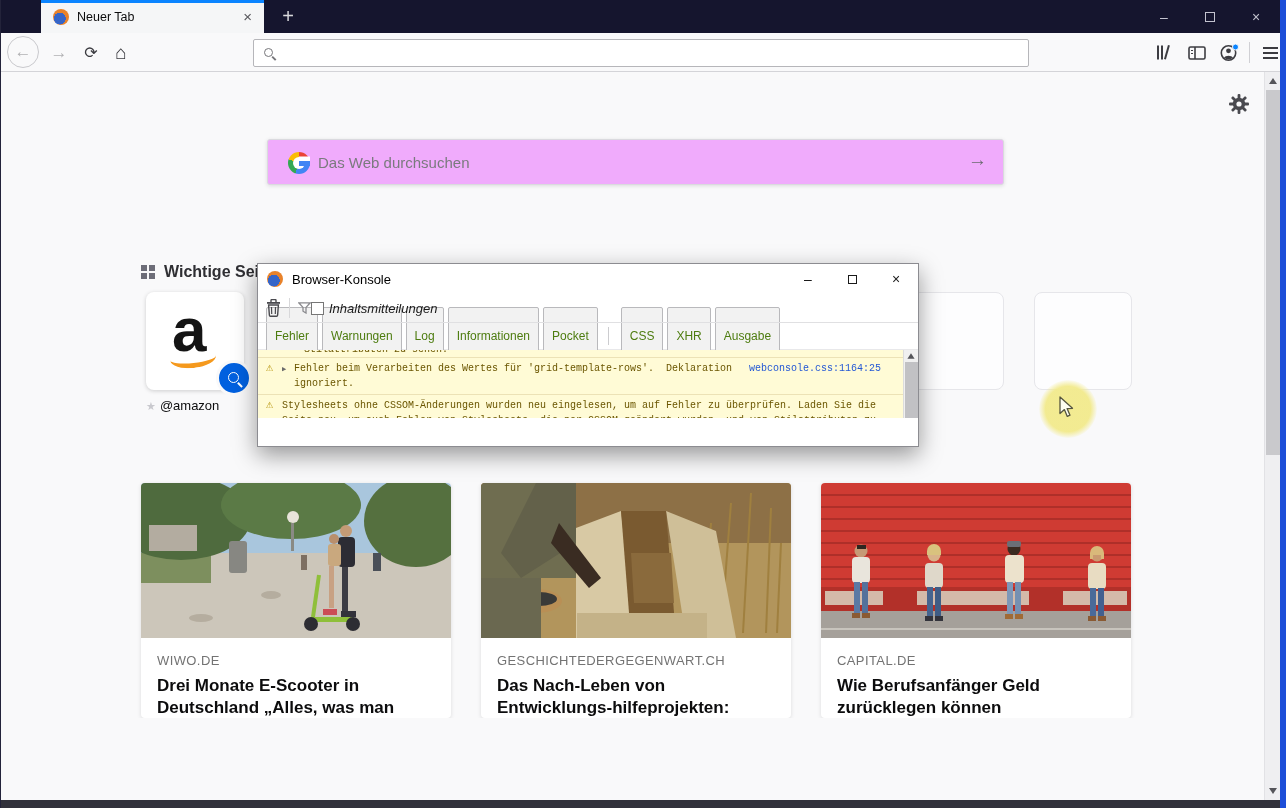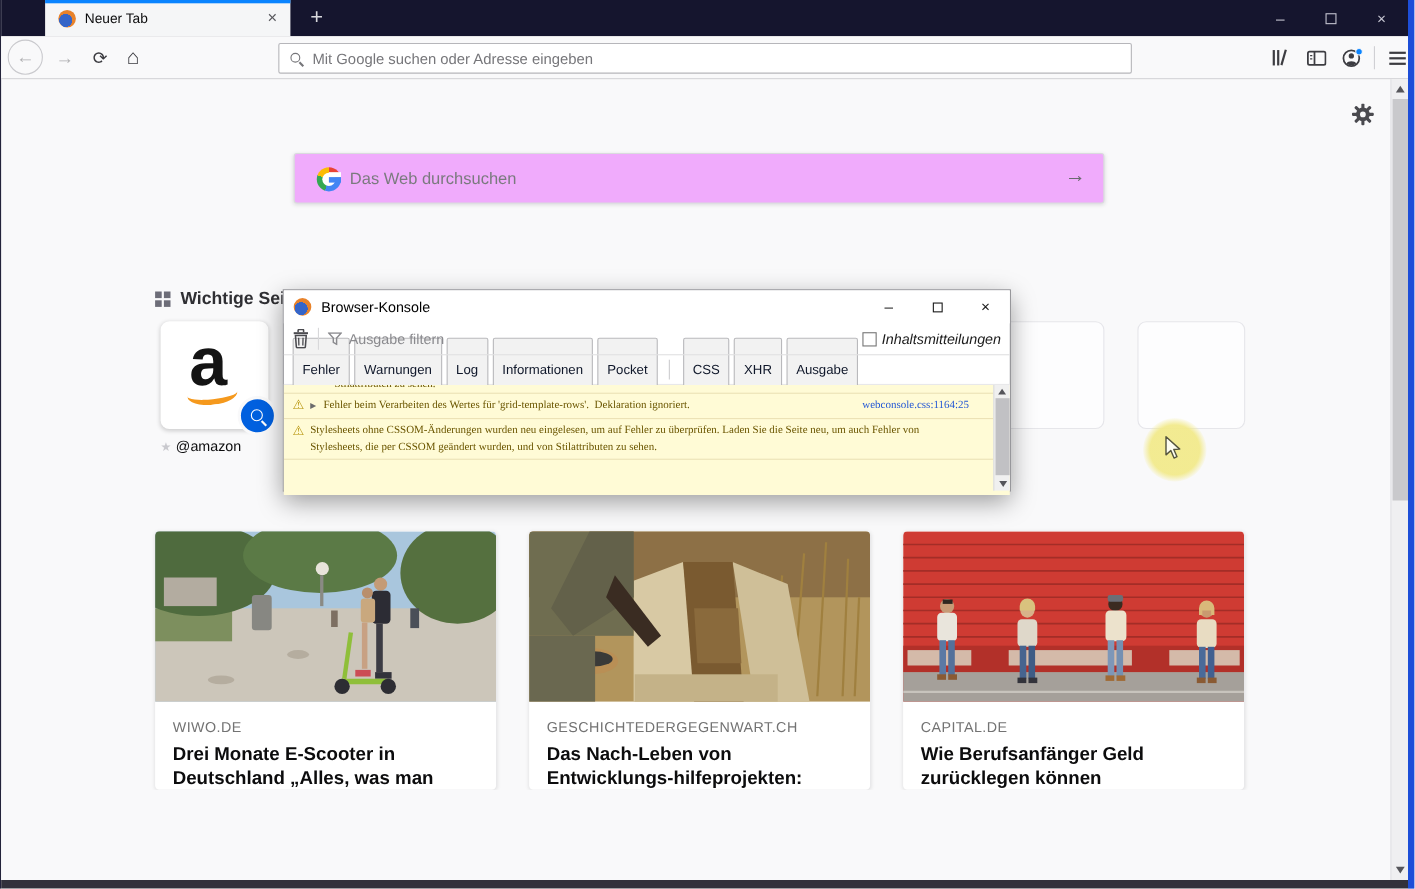--- a/index.html
+++ b/index.html
@@ -119,24 +119,24 @@
                padding:0 8px; }
   .c-divider { width:1px; height:20px; background:#d8d8da; margin:0 8px; }
   .c-filter-input { border:none; outline:none; flex:1; font-family:"Liberation Sans",sans-serif;
                     font-size:13px; color:#1a1a1a; background:transparent; margin-left:6px; }
   .c-filter-input::placeholder { color:#8a8a8e; }
   .c-persist { display:flex; align-items:center; }
   .c-checkbox { width:13px; height:13px; border:1px solid #767676; background:#fff; margin-right:5px; }
   .c-persist-label { font-size:13px; color:#1a1a1a;font-style:italic; }
   .c-filters { height:27px; display:flex; align-items:center; padding-left:4px; border-bottom:1px solid #e8e8ea; }
   .chip { margin-left:4px; padding:21px 8px; background:#f2f2f2; border:1px solid #b9b9bc; border-radius:2px;
-          font-family:"Liberation Sans",sans-serif; font-size:12px; color:#0f172a; }
+          font-family:"Liberation Sans",sans-serif; font-size:12px; color:#4d7c0f; }
   .chip-divider { width:1px; height:18px; background:#cccccf; margin:0 8px 0 10px; }
-  .c-log { position:relative; height:100px; background:#fffbd6; overflow:hidden;
-           font-family:Liberation Serif, serif; font-size:10px; color:#6b5600; }
+  .c-log { position:relative; height:68px; background:#fffbd6; overflow:hidden;
+           font-family:Liberation Mono, monospace; font-size:10px; color:#6b5600; }
   .log-inner { position:absolute; left:0; top:-8px; width:645px; }
   .log-row { display:flex; align-items:flex-start; padding:3px 2px 3px 8px; border-bottom:1px solid #ece2b6;
              line-height:15px; }
   .warn-glyph { color:#b38f00; font-size:12px; width:16px; flex:0 0 16px; line-height:15px; }
   .expand { color:#6b6b6b; font-size:7px; width:12px; flex:0 0 12px; line-height:15px; padding-top:1px; }
   .msg-text { white-space:pre-wrap; word-break:break-word; }
   .msg-text.w440 { max-width:440px; }
   .msg-text.w600 { max-width:600px; }
   .src-link { margin-left:auto; color:#2458d5; white-space:nowrap; padding-right:20px; }
   .row-clip { padding-left:46px; border-bottom:1px solid #ece2b6; line-height:15px; }
@@ -174,21 +174,20 @@
     </div>
   </div>
 
   <div class="navbar">
     <div class="nav-ico back-circle">←</div>
     <div class="nav-ico fwd">→</div>
     <div class="nav-ico reload">⟳</div>
     <div class="nav-ico home">⌂</div>
     <div class="urlbar">
       <span class="mag"></span>
-      <input type="text" placeholder="Mit Google suchen oder Adresse eingeben" style="">
     </div>
     <div class="nav-ico lib-ico">
       <svg width="18" height="17" viewBox="0 0 18 17">
         <rect x="2" y="1.5" width="2" height="14" fill="#3d3d42"></rect>
         <rect x="6" y="1.5" width="2" height="14" fill="#3d3d42"></rect>
         <rect x="11" y="1" width="2" height="14.5" fill="#3d3d42" transform="rotate(16 12 8)"></rect>
       </svg>
     </div>
     <div class="nav-ico sb-ico">
       <svg width="18" height="16" viewBox="0 0 18 16">
@@ -407,21 +406,20 @@
         <rect x="1" y="3" width="13" height="1.8" fill="#4a4a4f"></rect>
         <path d="M5 3 V1.4 a.9.9 0 0 1 .9-.9 h3.2 a.9.9 0 0 1 .9.9 V3" fill="none" stroke="#4a4a4f" stroke-width="1.4"></path>
         <path d="M2.6 6 h9.8 l-.8 10.3 a1 1 0 0 1 -1 .9 H4.4 a1 1 0 0 1 -1-.9 Z" fill="none" stroke="#4a4a4f" stroke-width="1.4"></path>
         <line x1="5.5" y1="8" x2="5.7" y2="15" stroke="#4a4a4f" stroke-width="1.2"></line>
         <line x1="9.5" y1="8" x2="9.3" y2="15" stroke="#4a4a4f" stroke-width="1.2"></line>
       </svg>
       <span class="c-divider"></span>
       <svg width="13" height="12" viewBox="0 0 13 12">
         <path d="M.8.8 H12.2 L8 5.4 V11 L5 9.2 V5.4 Z" fill="none" stroke="#8a8a8e" stroke-width="1.3"></path>
       </svg>
-      <input class="c-filter-input" type="text" placeholder="Ausgabe filtern" style="">
       <span class="c-persist">
         <span class="c-checkbox"></span>
         <span class="c-persist-label">Inhaltsmitteilungen</span>
       </span>
     </div>
     <div class="c-filters">
       <button class="chip">Fehler</button>
       <button class="chip">Warnungen</button>
       <button class="chip">Log</button>
       <button class="chip">Informationen</button>

